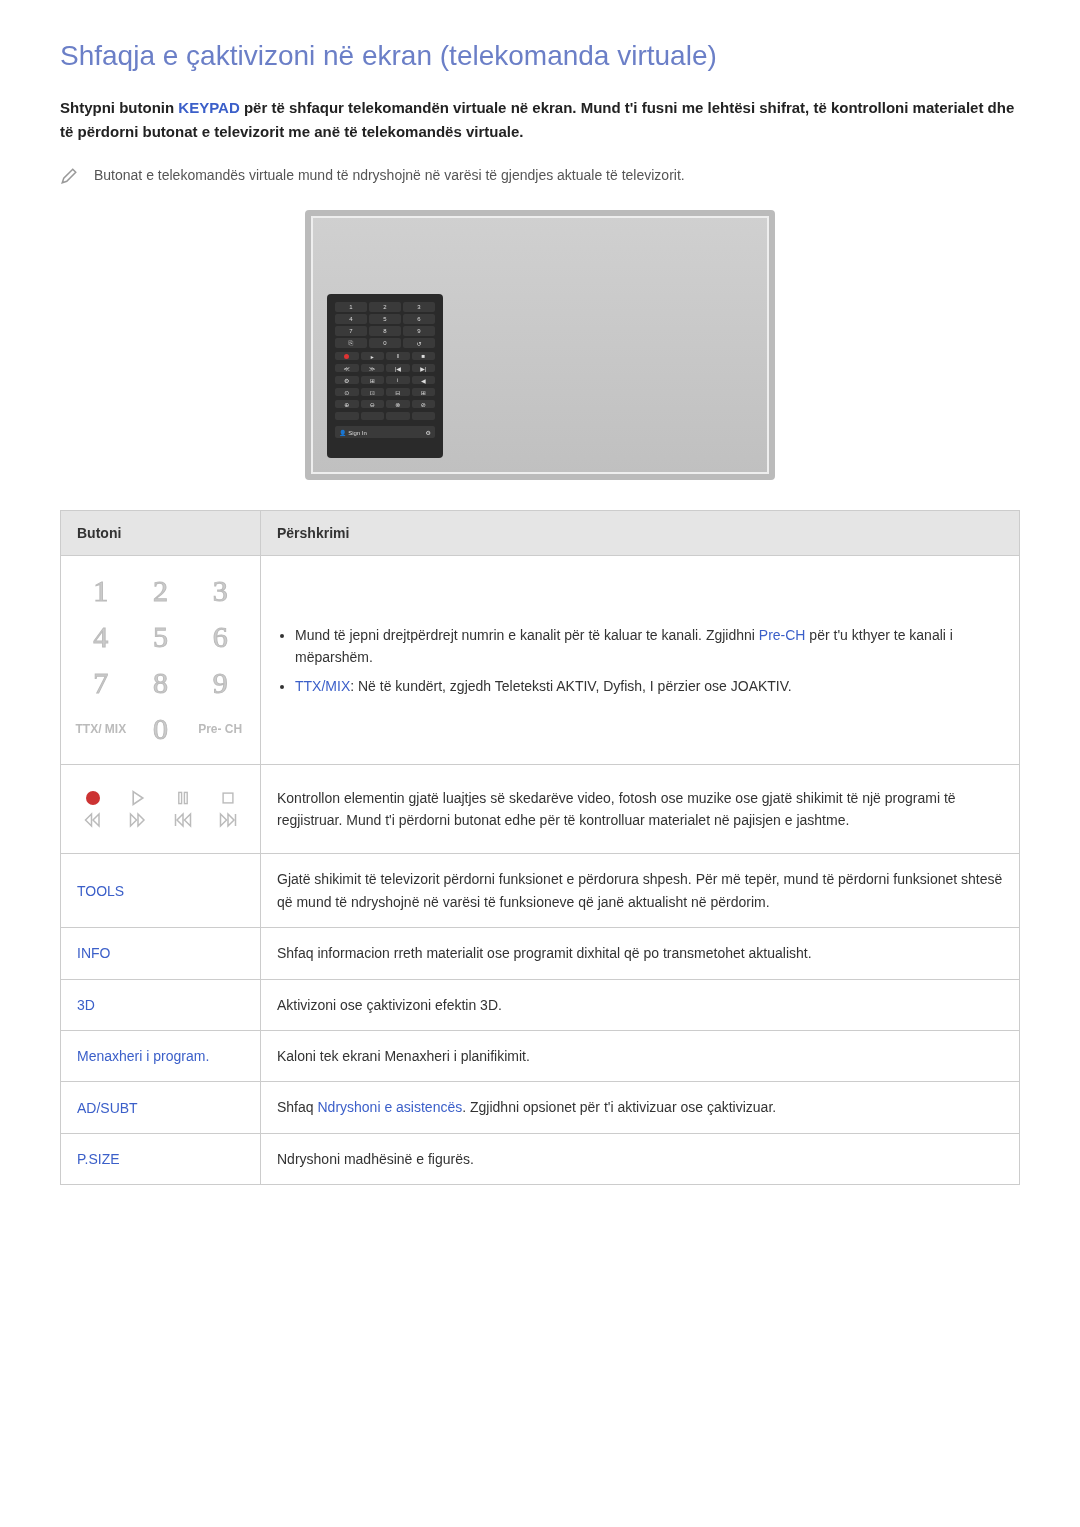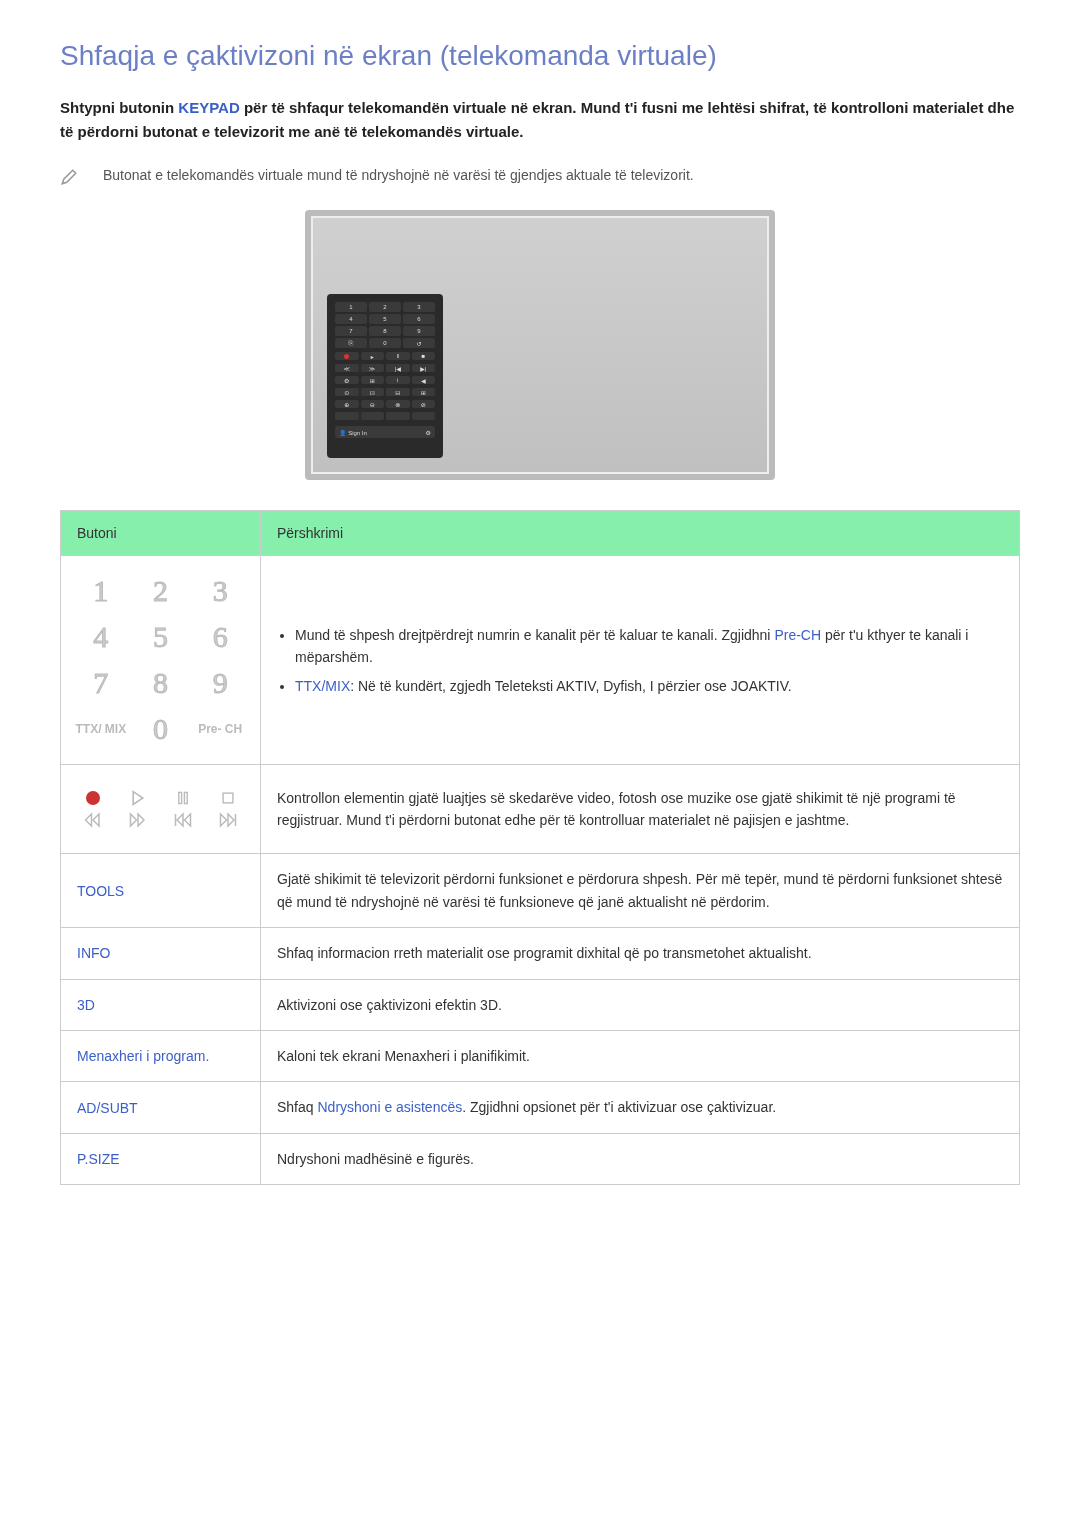--- a/index.html
+++ b/index.html
@@ -19,22 +19,22 @@
   .intro {
     font-size: 15px;
     line-height: 1.6;
     color: #222;
     margin-bottom: 20px;
     font-weight: bold;
   }
   .blue { color: #3b5fc9; }
   .note-row {
     display: flex;
-    align-items: flex-end;
-    gap: 25px;
+    align-items: center;
+    gap: 16px;
     margin-bottom: 24px;
   }
   .note-icon {
     width: 18px;
     height: 18px;
     flex-shrink: 0;
     color: #999;
     margin-top: 2px;
   }
   .note-text {
@@ -106,22 +106,22 @@
     border-collapse: collapse;
     font-size: 14px;
   }
   th, td {
     border: 1px solid #ccc;
     padding: 14px 16px;
     text-align: left;
     vertical-align: middle;
   }
   th {
-    background: #86efac;
-    font-weight: 400;
+    background: #e5e5e5;
+    font-weight: 700;
     color: #333;
   }
   th:first-child, td:first-child {
     width: 200px;
   }
   td.desc {
     line-height: 1.6;
     color: #333;
   }
   td.desc ul {
@@ -273,21 +273,21 @@
           <span class="small">TTX/
 MIX</span>
           <span>0</span>
           <span class="small">Pre-
 CH</span>
         </div>
       </td>
       <td class="desc">
         <ul>
           <li>
-            <span>Mund të shpesh drejtpërdrejt numrin e kanalit për të kaluar te kanali. Zgjidhni </span><span class="blue">Pre-CH</span><span> për t'u kthyer te kanali i mëparshëm.</span>
+            <span>Mund të jepni drejtpërdrejt numrin e kanalit për të kaluar te kanali. Zgjidhni </span><span class="blue">Pre-CH</span><span> për t'u kthyer te kanali i mëparshëm.</span>
           </li>
           <li>
             <span class="blue">TTX/MIX</span><span>: Në të kundërt, zgjedh Teleteksti AKTIV, Dyfish, I përzier ose JOAKTIV.</span>
           </li>
         </ul>
       </td>
     </tr>
 
     <tr>
       <td class="playback-cell">

